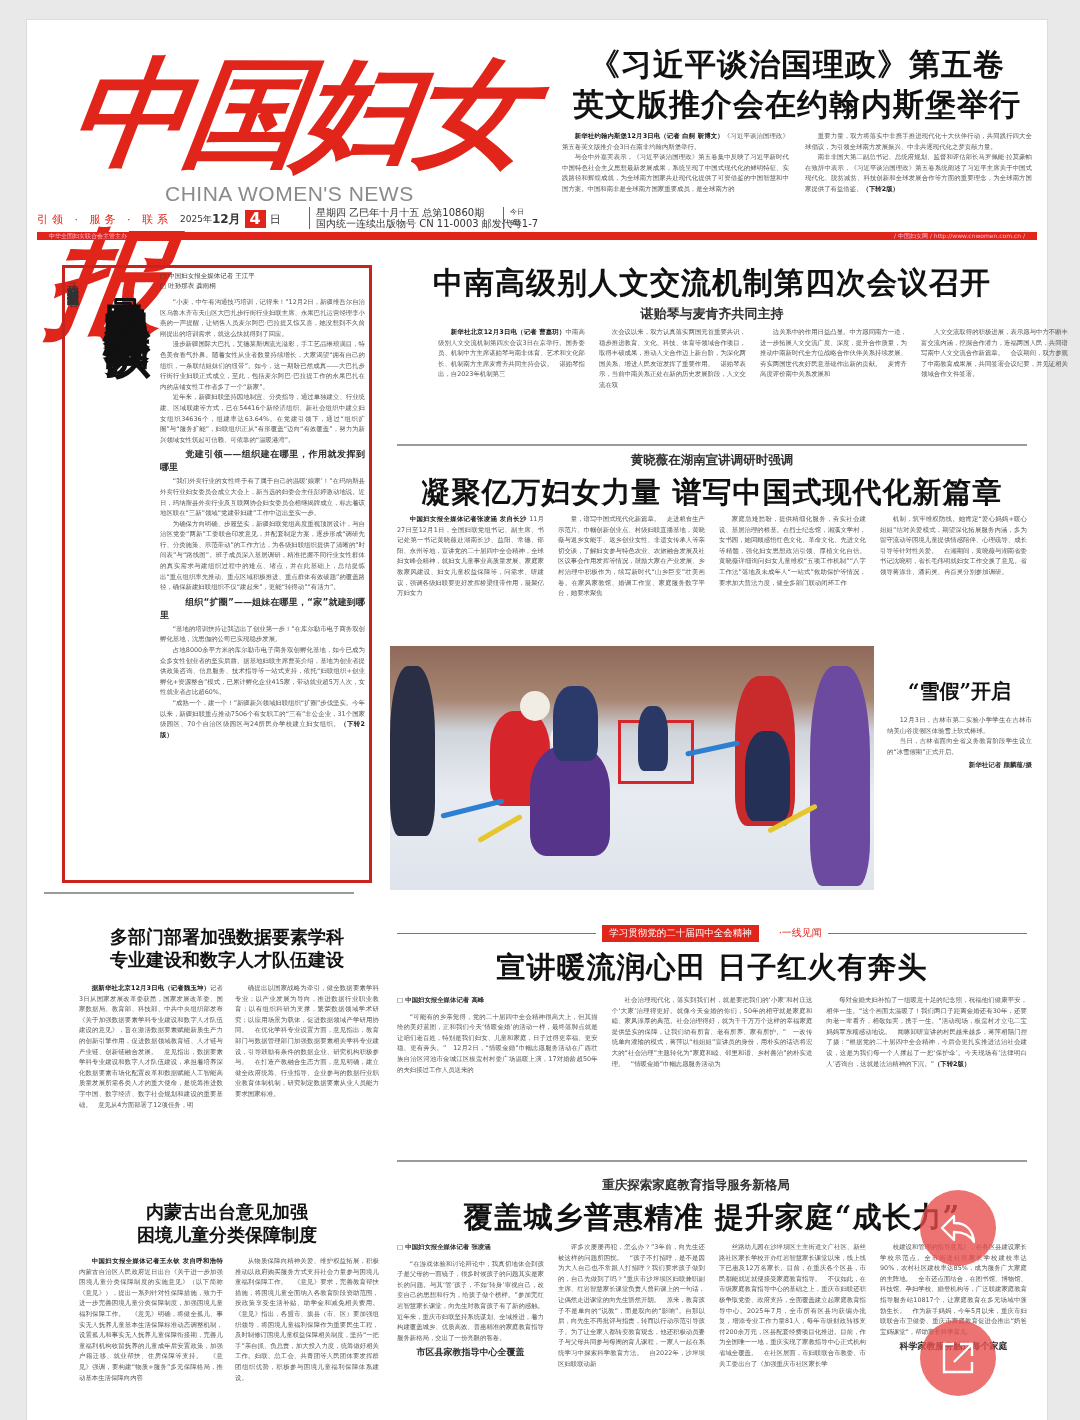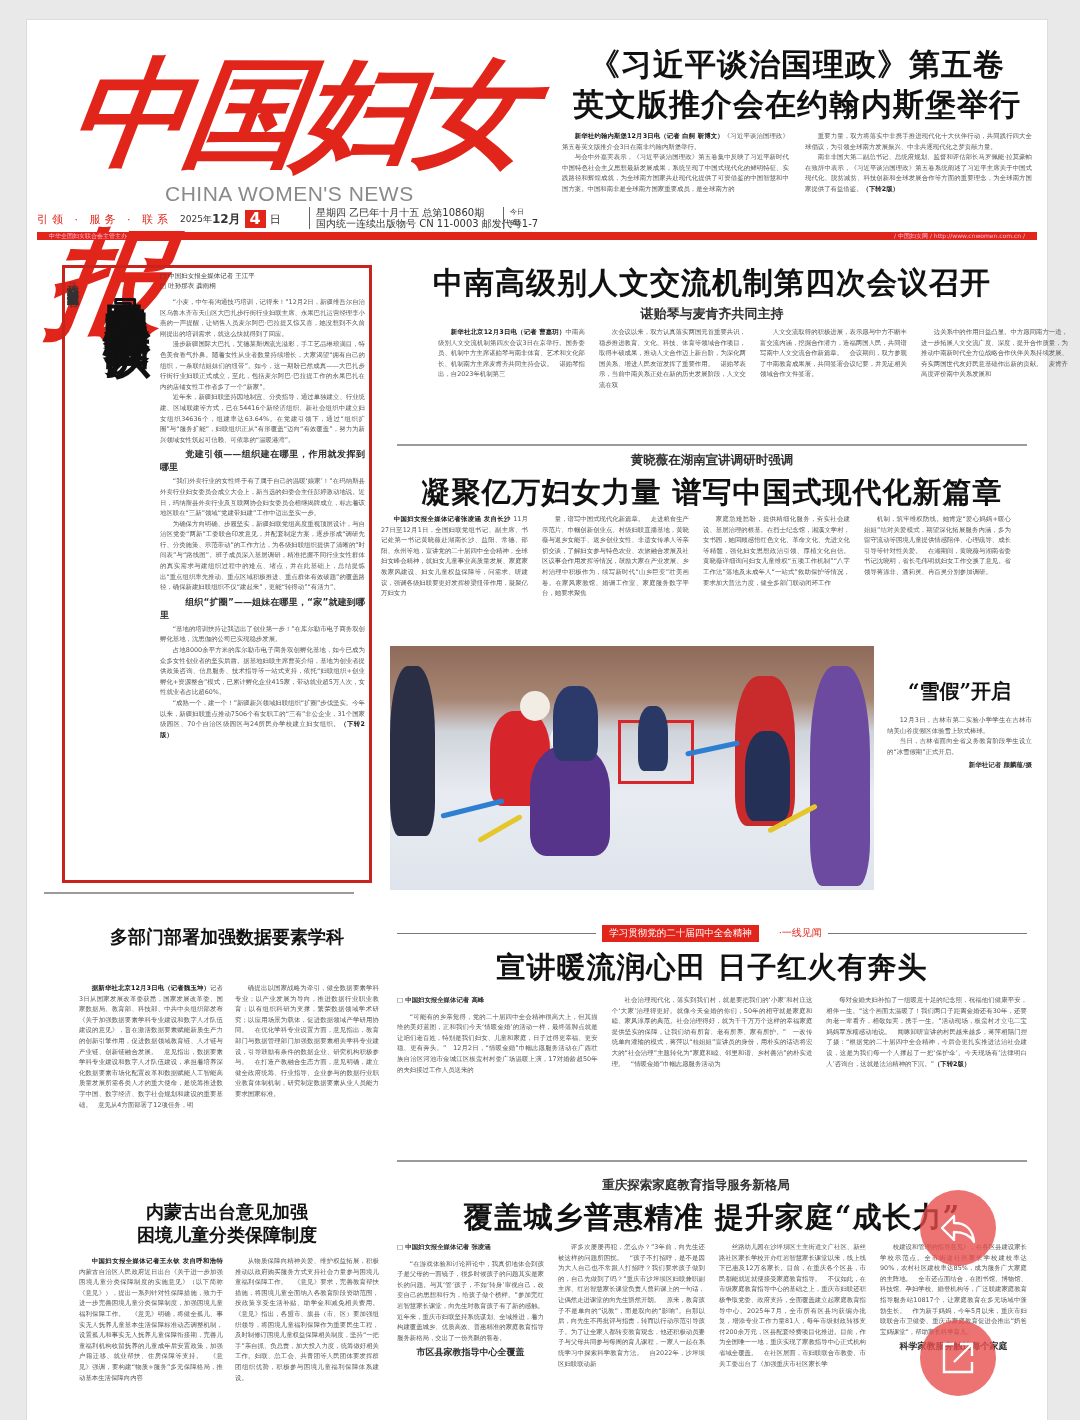--- a/index.html
+++ b/index.html
@@ -70,21 +70,21 @@
   
   .zn-headline { position: absolute; left: 360px; top: 243px; width: 650px; font-size: 30px; font-weight: bold; text-align: center; color: #111; letter-spacing: 1px; }
   .zn-sub { position: absolute; left: 360px; top: 285px; width: 650px; text-align: center; font-family: "DejaVu Sans", sans-serif; font-weight: bold; font-size: 13px; color: #333; }
   .zn-cols { position: absolute; left: 370px; top: 307px; width: 630px; display: flex; gap: 14px; margin-left: 41px; }
   .zn-cols .col { flex: 1; }
   .hr-gray { position: absolute; height: 2px; background: #9a9a9a; }
 
   
   .hx-kicker { position: absolute; left: 360px; top: 432px; width: 650px; text-align: center; font-family: Liberation Mono, monospace; font-weight: bold; font-size: 12.5px; color: #333; }
   .hx-headline { position: absolute; left: 360px; top: 453px; width: 650px; font-size: 29px; font-weight: bold; text-align: center; color: #111; letter-spacing: 1px; }
-  .hx-cols { position: absolute; left: 354px; top: 494px; width: 630px; display: flex; gap: 14px; }
+  .hx-cols { position: absolute; left: 370px; top: 494px; width: 630px; display: flex; gap: 14px; }
   .hx-cols .col { flex: 1; }
 
   
   .photo {
     position: absolute; left: 363px; top: 626px; width: 484px; height: 244px; overflow: hidden;
     background: linear-gradient(180deg, #8f6a5a 0%, #a88674 22%, #cfd3da 35%, #e8ecf2 60%, #dfe4ec 100%);
   }
   .photo .fig { position: absolute; border-radius: 40% 40% 20% 20%; }
   .photo .goal { position: absolute; left: 228px; top: 74px; width: 76px; height: 64px; border: 3px solid #d7262b; border-bottom: 3px solid #d7262b; }
   .photo .stick { position: absolute; height: 5px; border-radius: 3px; }
@@ -189,24 +189,24 @@
   <div class="zn-headline">中南高级别人文交流机制第四次会议召开</div>
   <div class="zn-sub">谌贻琴与麦肯齐共同主持</div>
   <div class="zn-cols body-text">
     <div class="col">
         <p><b>新华社北京12月3日电（记者 曹嘉玥）</b><span>中南高级别人文交流机制第四次会议3日在京举行。国务委员、机制中方主席谌贻琴与南非体育、艺术和文化部长、机制南方主席麦肯齐共同主持会议。　谌贻琴指出，自2023年机制第三</span></p>
       </div>
     <div class="col">
         <p>次会议以来，双方认真落实两国元首重要共识，稳步推进教育、文化、科技、体育等领域合作项目，取得丰硕成果，推动人文合作迈上新台阶，为深化两国关系、增进人民友谊发挥了重要作用。　谌贻琴表示，当前中南关系正处在新的历史发展阶段，人文交流在双</p>
       </div>
     <div class="col">
+        <p>边关系中的作用日益凸显。中方愿同南方一道，进一步拓展人文交流广度、深度，提升合作质量，为推动中南新时代全方位战略合作伙伴关系持续发展、夯实两国世代友好民意基础作出新的贡献。　麦肯齐高度评价南中关系发展和</p>
+      </div>
+    <div class="col">
         <p>人文交流取得的积极进展，表示愿与中方不断丰富交流内涵，挖掘合作潜力，造福两国人民，共同谱写南中人文交流合作新篇章。　会议期间，双方参观了中南教育成果展，共同签署会议纪要，并见证相关领域合作文件签署。</p>
-      </div>
-    <div class="col">
-        <p>边关系中的作用日益凸显。中方愿同南方一道，进一步拓展人文交流广度、深度，提升合作质量，为推动中南新时代全方位战略合作伙伴关系持续发展、夯实两国世代友好民意基础作出新的贡献。　麦肯齐高度评价南中关系发展和</p>
       </div>
   </div>
   <div class="hr-gray" style="left:370px;top:424px;width:630px;"></div>
 
   <div class="hx-kicker">黄晓薇在湖南宣讲调研时强调</div>
   <div class="hx-headline">凝聚亿万妇女力量  谱写中国式现代化新篇章</div>
   <div class="hx-cols body-text">
     <div class="col">
         <p><b>中国妇女报全媒体记者张凌涵 发自长沙</b> <span>11月27日至12月1日，全国妇联党组书记、副主席、书记处第一书记黄晓薇赴湖南长沙、益阳、常德、邵阳、永州等地，宣讲党的二十届四中全会精神，全球妇女峰会精神，就妇女儿童事业高质量发展、家庭家教家风建设、妇女儿童权益保障等，问需求、听建议，强调各级妇联要更好发挥桥梁纽带作用，凝聚亿万妇女力</span></p>
       </div>
@@ -245,20 +245,21 @@
       <p>12月3日，吉林市第二实验小学学生在吉林市纳美山谷度假区体验雪上软式棒球。</p>
       <p>当日，吉林省面向全省义务教育阶段学生设立的“冰雪假期”正式开启。</p>
     </div>
     <div class="snow-credit">新华社记者 颜麟蕴/摄</div>
   </div>
 
   <div class="hr-gray" style="left:17px;top:872px;width:310px;"></div>
 
   <div class="data-headline">
     <div>多部门部署加强数据要素学科</div>
+    <div>专业建设和数字人才队伍建设</div>
   </div>
   <div class="data-cols body-text">
     <div class="col">
         <p><b>据新华社北京12月3日电（记者魏玉坤）</b><span>记者3日从国家发展改革委获悉，国家发展改革委、国家数据局、教育部、科技部、中共中央组织部发布《关于加强数据要素学科专业建设和数字人才队伍建设的意见》，旨在激活数据要素赋能新质生产力的创新引擎作用，促进数据领域教育链、人才链与产业链、创新链融合发展。　意见指出，数据要素学科专业建设和数字人才队伍建设，承担着培养深化数据要素市场化配置改革和数据赋能人工智能高质量发展所需各类人才的重大使命，是统筹推进数字中国、数字经济、数字社会规划和建设的重要基础。　意见从4方面部署了12项任务，明</span></p>
       </div>
     <div class="col">
         <p>确提出以国家战略为牵引，健全数据要素学科专业；以产业发展为导向，推进数据行业职业教育；以有组织科研为支撑，繁荣数据领域学术研究；以应用场景为载体，促进数据领域产学研用协同。　在优化学科专业设置方面，意见指出，教育部门与数据管理部门加强数据要素相关学科专业建设，引导鼓励有条件的数据企业、研究机构积极参与。　在打造产教融合生态方面，意见明确，建立健全政府统筹、行业指导、企业参与的数据行业职业教育体制机制，研究制定数据要素从业人员能力要求国家标准。</p>
       </div>
   </div>
 

